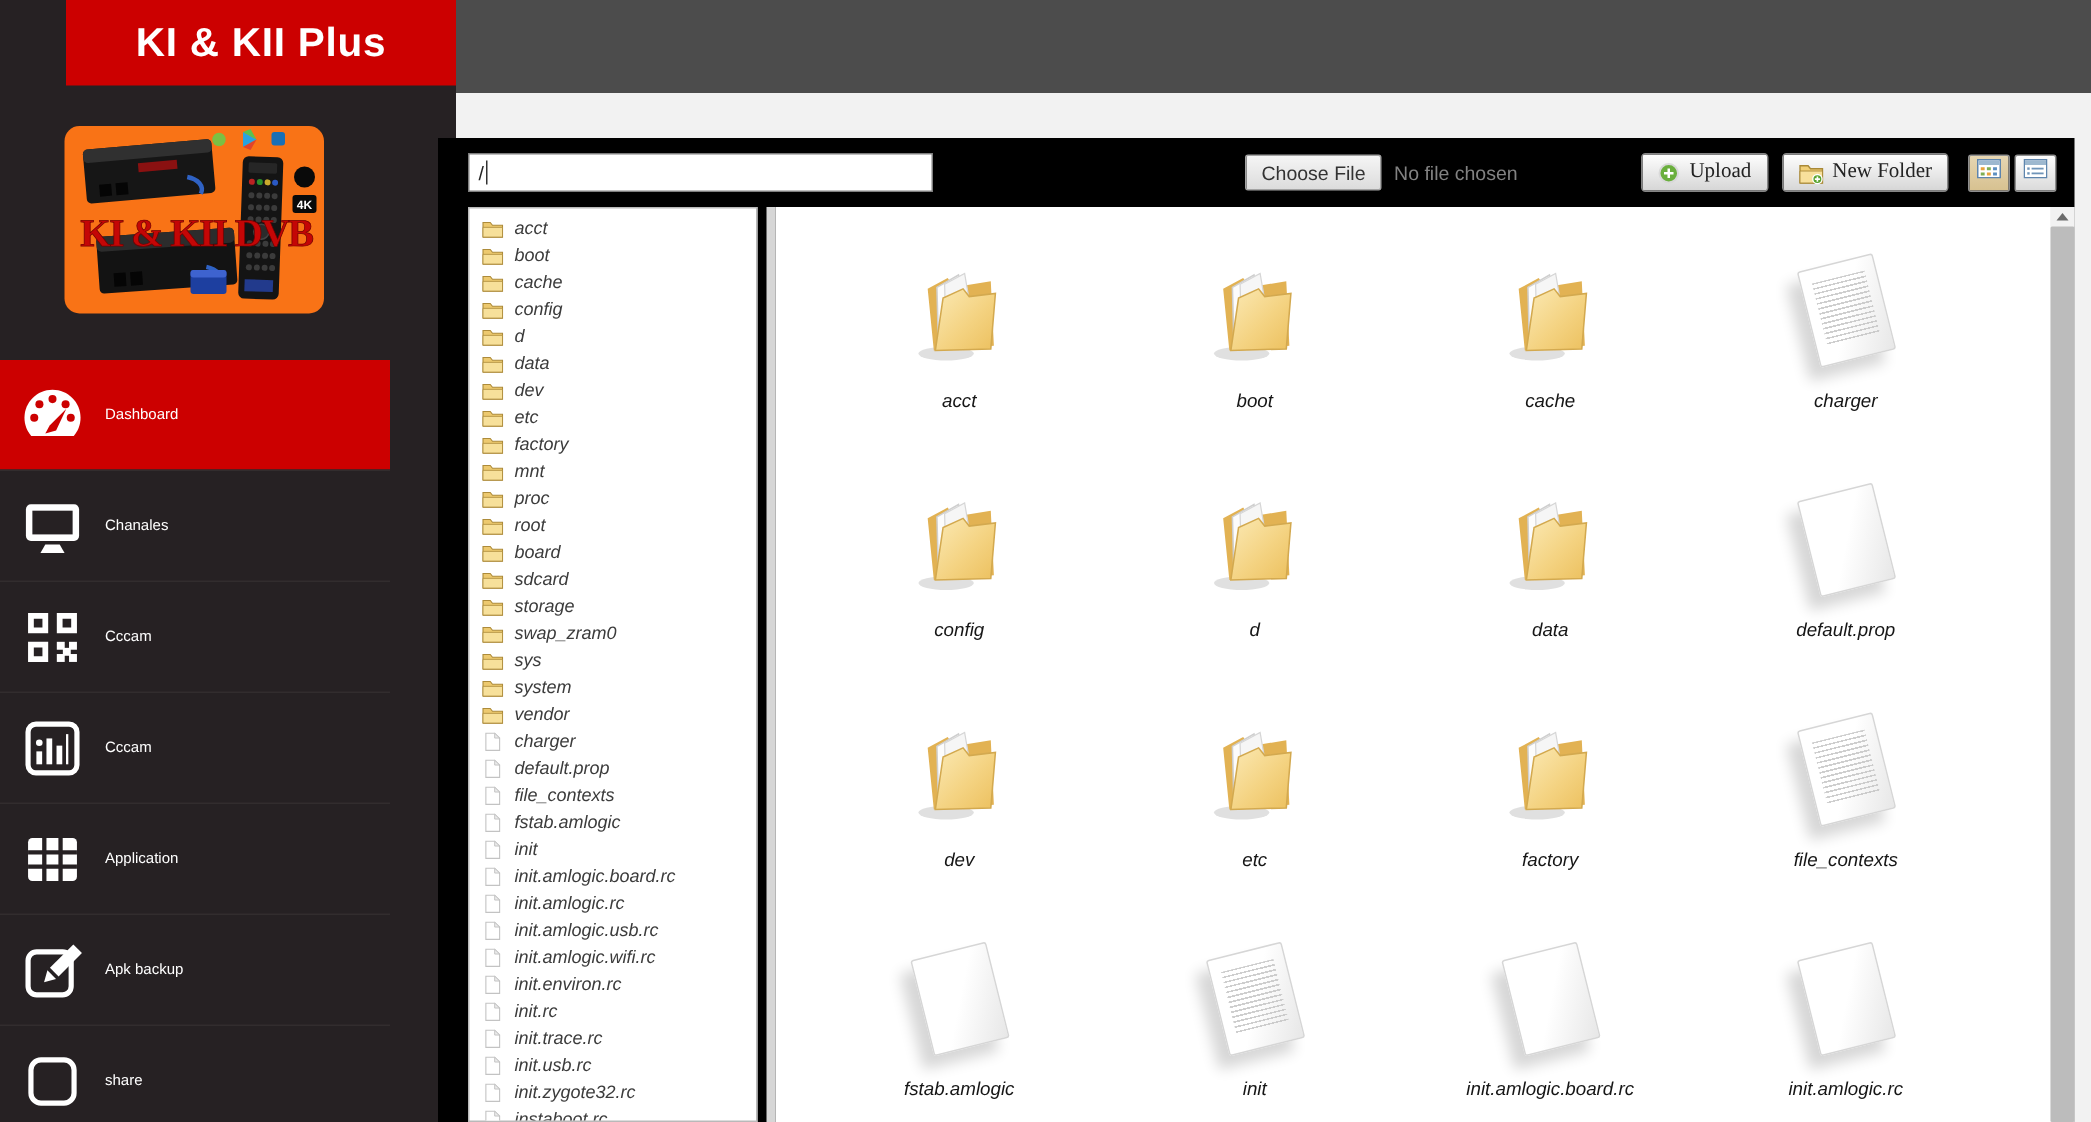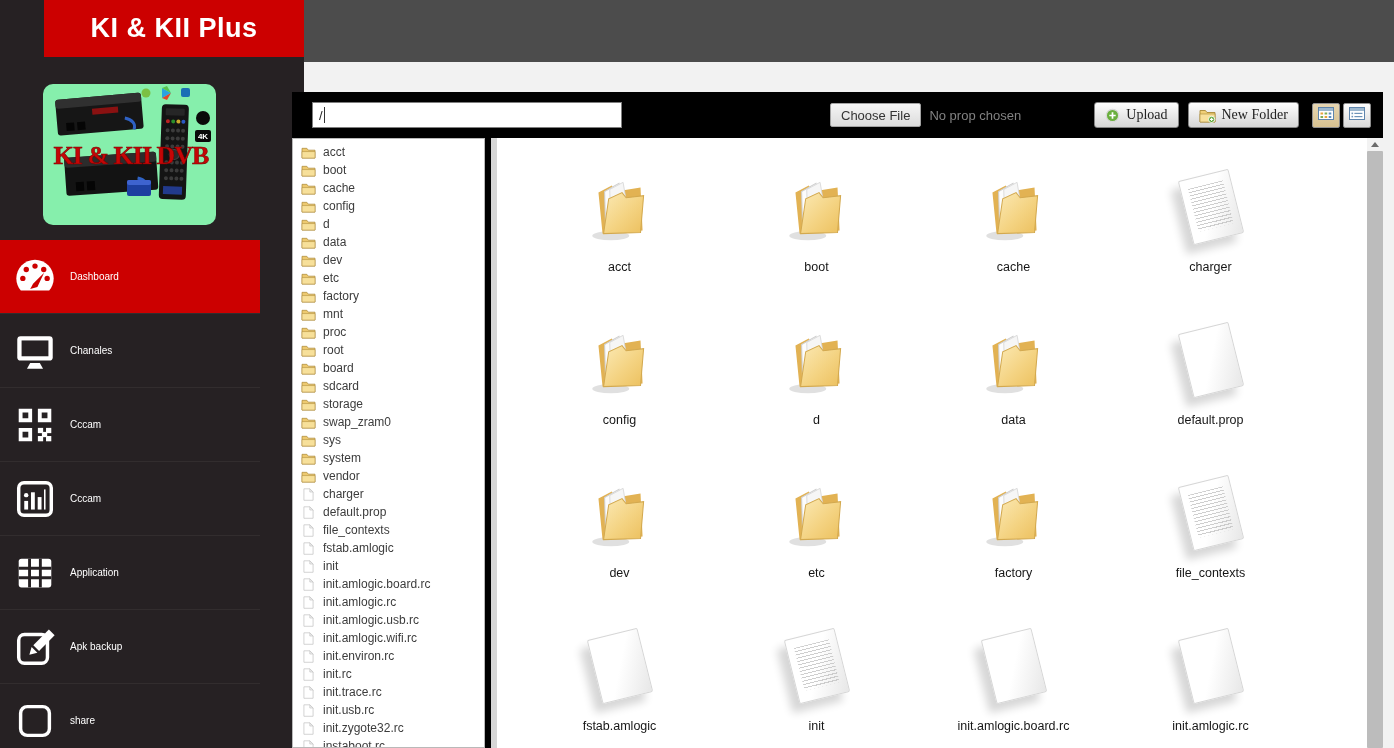--- a/index.html
+++ b/index.html
@@ -9,21 +9,21 @@
     font-family:"Liberation Sans", sans-serif;
     -webkit-font-smoothing:antialiased;
   }
   
   .topbar { position:absolute; left:260px; top:0; width:1134px; height:62px; background:#4c4c4c; }
 
   
   .sidebar { position:absolute; left:0; top:0; width:260px; height:748px; background:#262123;padding-left:44px; }
   .brand { height:57px; background:#cc0000; display:flex; align-items:center; justify-content:center; }
   .brand-title { color:#fff; font-size:27px; font-weight:bold; letter-spacing:0.5px; }
-  .logo-card { position:absolute; left:43px; top:84px; width:173px; height:141px; background:#86efac; border-radius:10px; overflow:hidden; }
+  .logo-card { position:absolute; left:43px; top:84px; width:173px; height:125px; background:#f97316; border-radius:10px; overflow:hidden; }
   .nav { position:absolute; left:0; top:240px; width:260px; }
   .nav-item { height:73px; display:flex; align-items:center; position:relative; cursor:pointer; --hole:#262123; border-top:1px solid #322d2e; }
   .nav-item:first-child { border-top:none; }
   .nav-item.active { background:#cc0000; --hole:#cc0000; border-top:none; }
   .nav-icon { width:46px; height:46px; margin-left:12px; flex:0 0 auto; }
   .nav-icon svg { width:46px; height:46px; display:block; }
   .nav-icon svg .hole { fill:var(--hole); }
   .nav-icon svg .hole-stroke { stroke:var(--hole); }
   .nav-label { color:#fff; font-size:10px; margin-left:12px; }
 
@@ -34,21 +34,21 @@
   .caret { width:1px; height:16px; background:#333; margin-left:1px; }
   .choose-file { margin-left:208px; height:22px; padding:0 10px; background:linear-gradient(#f5f5f5,#dcdcdc); border:1px solid #a3a3a3; border-radius:2px; font-size:13px; color:#333; display:flex; align-items:center; cursor:pointer; }
   .no-file { color:#828282; font-size:13px; margin-left:8px; }
   .tb-right { margin-left:auto; display:flex; align-items:center; gap:9px;font-family:Liberation Serif, serif; }
   .btn { height:24px; display:inline-flex; align-items:center; gap:6px; padding:0 10px; background:linear-gradient(#fefefe,#d6d6d6); border:1px solid #858585; border-radius:3px; font-size:14px; color:#222; cursor:pointer; }
   .btn svg { display:block; }
   .viewbtns { display:flex; gap:3px; margin-left:4px; }
   .viewbtn { width:26px; height:23px; border:1px solid #8f8f8f; border-radius:2px; background:linear-gradient(#fdfdfd,#dadada); display:flex; align-items:center; justify-content:center; cursor:pointer; }
   .viewbtn.selected { background:linear-gradient(#e6d6b2,#d7c190); }
 
-  .content { display:flex; height:610px; box-sizing:border-box; }
+  .content { display:flex; height:610px; padding-left:20px; box-sizing:border-box;font-style:italic; }
   .tree { width:193px; background:#fff; border:1px solid #b9b9b9; box-sizing:border-box; padding-top:4px; overflow:hidden; flex:0 0 auto; }
   .tree-row { height:18px; display:flex; align-items:center; padding-left:7px; cursor:pointer; white-space:nowrap; }
   .tree-row .ticon { width:16px; display:flex; justify-content:center; flex:0 0 auto; }
   .tree-row .tlabel { font-size:12px; color:#3c3c3c; margin-left:7px; }
   .splitter { width:6px; background:#d6d6d6; margin-left:6px; flex:0 0 auto; cursor:col-resize; }
   .main { flex:1; background:#fff; display:flex; overflow:hidden; }
   .grid { flex:1; padding:14px 0 0 24px; display:grid; grid-template-columns:repeat(4,197px); grid-auto-rows:153px; overflow:hidden; }
   .cell { display:flex; flex-direction:column; align-items:center; padding-top:16px; box-sizing:border-box; cursor:pointer; }
   .icon-slot { height:82px; display:flex; align-items:center; justify-content:center; }
   .cell-label { margin-top:10px; font-size:12.5px; color:#161616; }
@@ -251,21 +251,21 @@
 
 <div class="panel">
   <div class="toolbar">
     <div class="path-input" role="textbox">
       <span>/</span>
       <span class="caret"></span>
     </div>
     <div class="choose-file">
       <span>Choose File</span>
     </div>
-    <span class="no-file">No prop chosen</span>
+    <span class="no-file">No file chosen</span>
     <div class="tb-right">
       <div class="btn">
         <span>
             <svg width="15" height="15" viewBox="0 0 16 16">
               <circle cx="8" cy="8" r="6.6" fill="#6aaf3d" stroke="#d9d9d9" stroke-width="1.4"></circle>
               <path d="M8 4.6v6.8M4.6 8h6.8" stroke="#fff" stroke-width="1.8"></path>
             </svg>
           </span>
         <span>Upload</span>
       </div>

